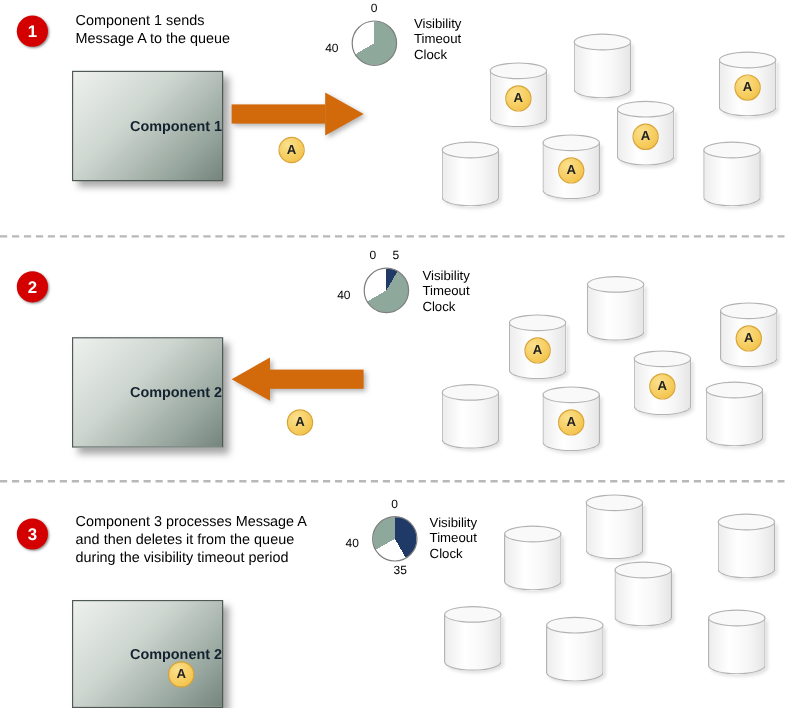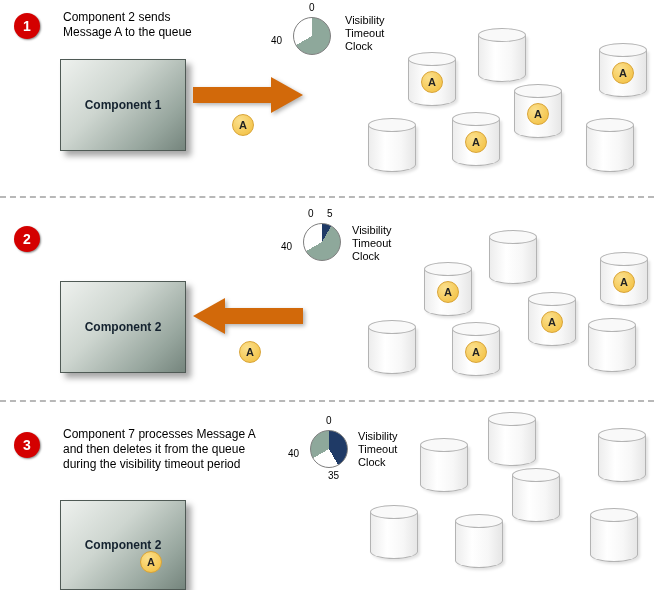--- a/index.html
+++ b/index.html
@@ -10,21 +10,21 @@
 
   .step{position:absolute;width:26px;height:26px;border-radius:50%;background:#d40000;
         color:#fff;font-weight:bold;font-size:14px;display:flex;align-items:center;
         justify-content:center;box-shadow:1px 1px 2px rgba(0,0,0,0.45);}
 
   .desc{position:absolute;font-size:12px;line-height:15px;white-space:pre-line;}
 
   .comp{position:absolute;width:124px;height:90px;border:1px solid #4f5a55;
         background:linear-gradient(135deg,#eef1ee 0%,#ced6d0 40%,#97a69e 78%,#75857d 100%);
         box-shadow:5px 5px 6px rgba(0,0,0,0.35);
-        display:flex;align-items:center;justify-content:center;
+        display:flex;align-items:center;justify-content:flex-end;
         font-weight:bold;font-size:12px;color:#14222f;}
 
   .arrow{position:absolute;width:110px;height:36px;filter:drop-shadow(2px 2px 2px rgba(0,0,0,0.3));}
   .arrow .shaft{position:absolute;top:10px;width:78px;height:16px;background:#d2690a;}
   .arrow .head{position:absolute;top:0;width:0;height:0;
                border-top:18px solid transparent;border-bottom:18px solid transparent;}
   .arrow.right .shaft{left:0;}
   .arrow.right .head{left:78px;border-left:32px solid #d2690a;}
   .arrow.left .shaft{left:32px;}
   .arrow.left .head{left:0;border-right:32px solid #d2690a;}
@@ -49,21 +49,21 @@
   .cyl-top{position:absolute;left:0;right:0;top:0;height:14px;background:#f9f9f9;
            border:1px solid #b3b3b3;border-radius:50%;box-sizing:border-box;}
   .cyl-msg{position:absolute;left:13px;top:19px;}
 </style>
 </head>
 <body>
 
 <div id="stage">
 
   <div class="step" style="left:14px;top:13px">1</div>
-  <div class="desc" style="left:63px;top:10px">Component 2 sends
+  <div class="desc" style="left:63px;top:10px">Component 1 sends
 Message A to the queue</div>
 
   <div class="comp" style="left:60px;top:59px">
     <span>Component 1</span>
   </div>
 
   <div class="arrow right" style="left:193px;top:77px">
     <div class="shaft"></div>
     <div class="head"></div>
   </div>
@@ -162,21 +162,21 @@
     <div class="msg cyl-msg">A</div>
   </div>
   <div class="cylinder" style="left:588px;top:318px">
     <div class="cyl-body"></div>
     <div class="cyl-top"></div>
   </div>
 
   <div class="sep" style="top:400px"></div>
 
   <div class="step" style="left:14px;top:432px">3</div>
-  <div class="desc" style="left:63px;top:427px">Component 7 processes Message A
+  <div class="desc" style="left:63px;top:427px">Component 3 processes Message A
 and then deletes it from the queue
 during the visibility timeout period</div>
 
   <div class="comp" style="left:60px;top:500px;height:88px">
     <span>Component 2</span>
   </div>
   <div class="msg free" style="left:140px;top:551px">A</div>
 
   <div class="pie" style="left: 310px; top: 430px; background: conic-gradient(rgb(31, 58, 102) 0deg, rgb(31, 58, 102) 150deg, rgb(255, 255, 255) 150deg, rgb(255, 255, 255) 240deg, rgb(142, 168, 155) 240deg, rgb(142, 168, 155) 360deg);"></div>
   <span class="tick" style="left:326px;top:415px">0</span>

